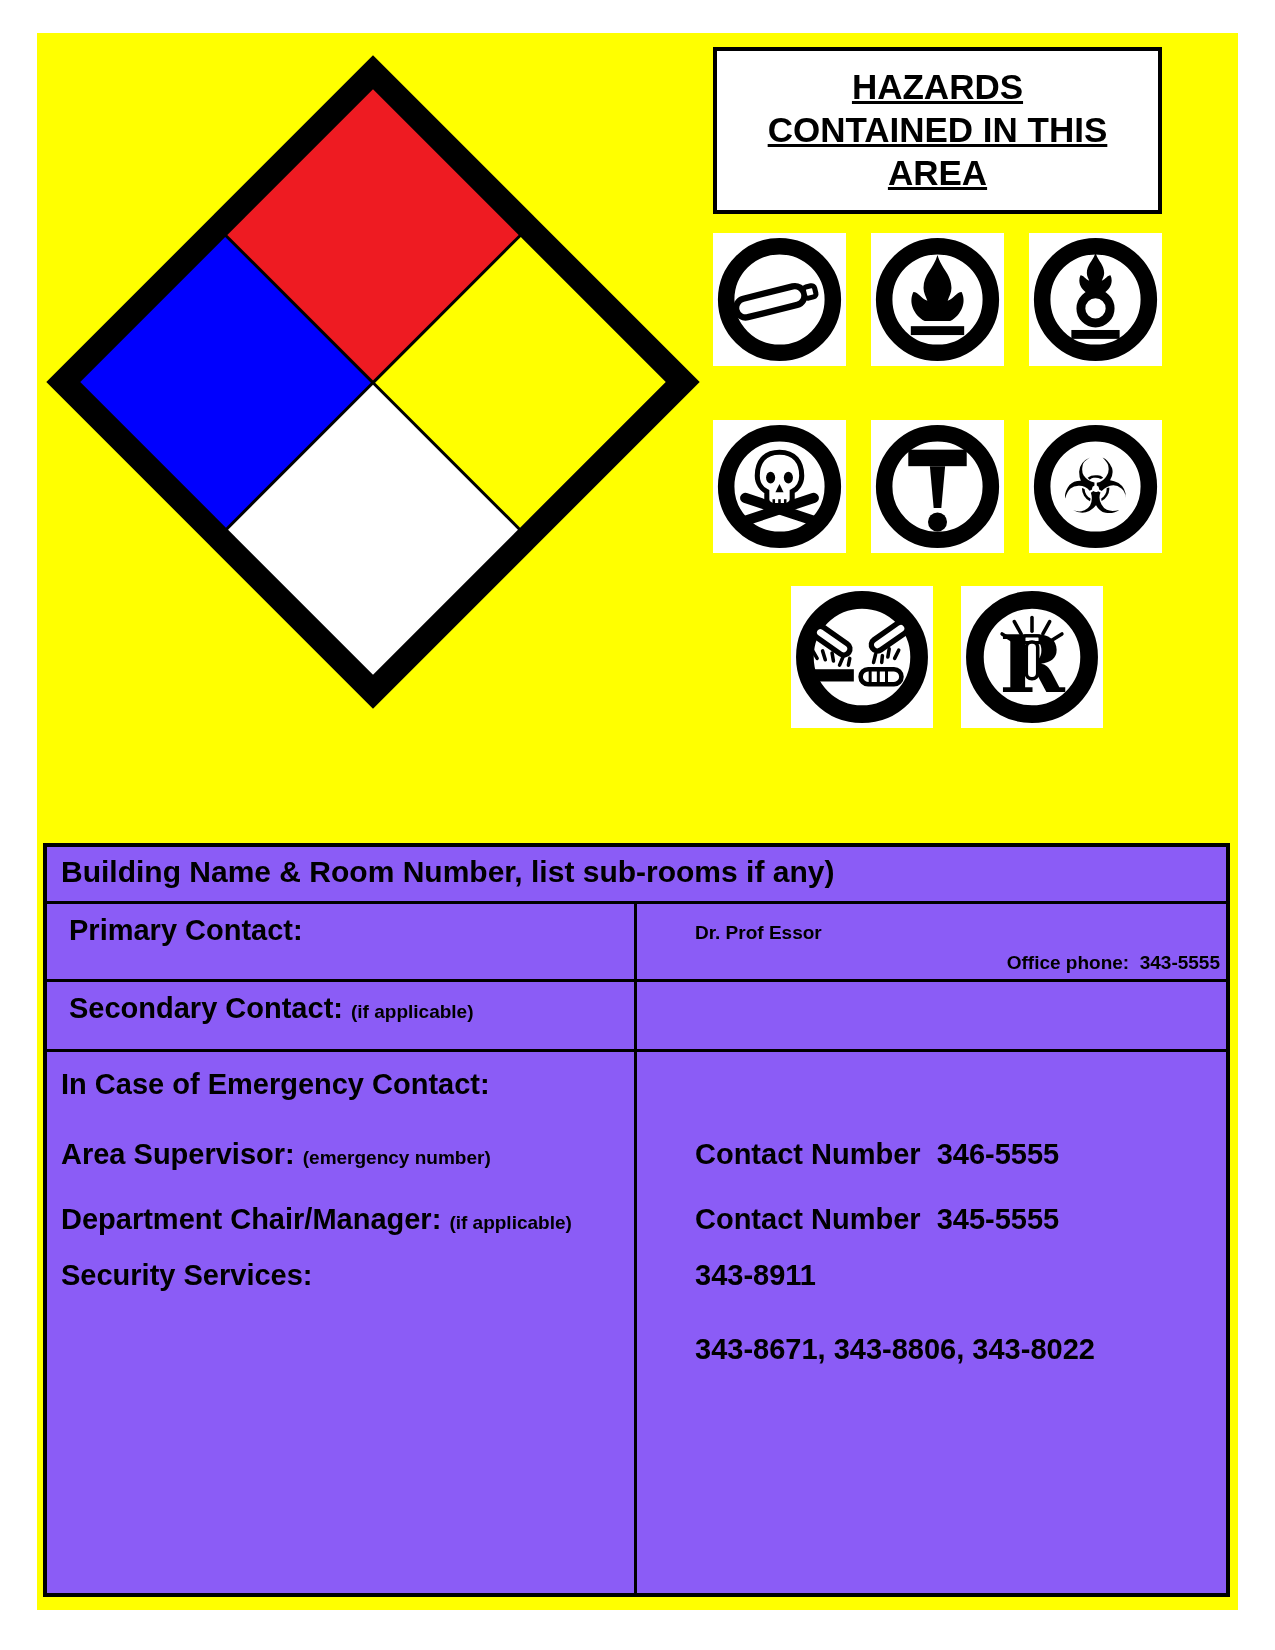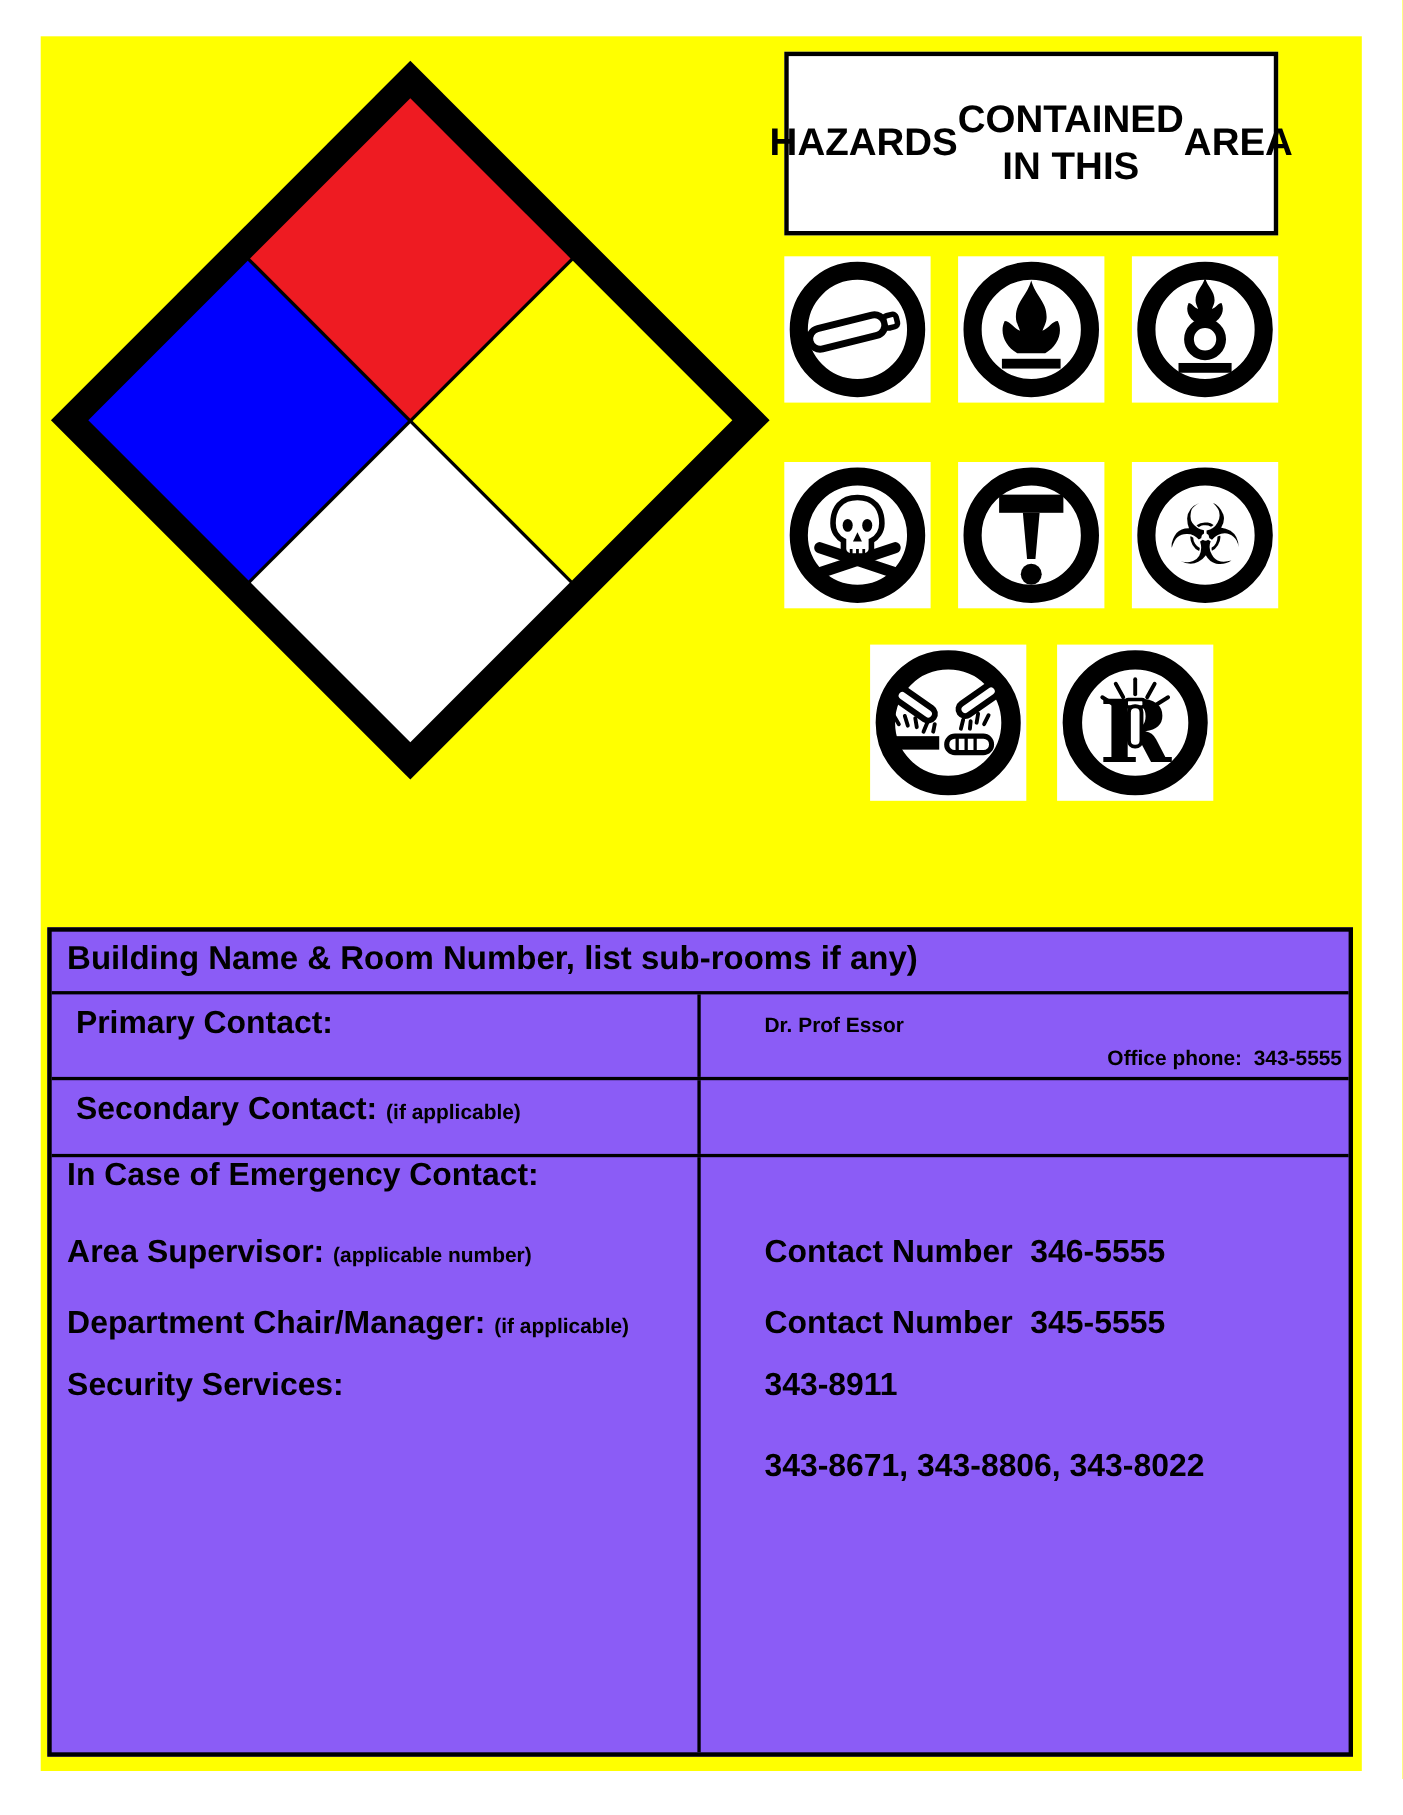--- a/index.html
+++ b/index.html
@@ -14,22 +14,22 @@
   .d-outer{position:absolute;left:50%;top:50%;width:462px;height:462px;background:#000;
            transform:translate(-50%,-50%) rotate(45deg);}
   .d-grid{position:absolute;left:50%;top:50%;width:414px;height:414px;background:#000;
           transform:translate(-50%,-50%) rotate(45deg);
           display:grid;grid-template-columns:1fr 1fr;grid-template-rows:1fr 1fr;gap:3px;}
   .q-red{background:#EE1B22;} .q-yellow{background:#FFFF00;}
   .q-blue{background:#0000FE;} .q-white{background:#FFFFFF;}
 
   
   .hazards-box{position:absolute;left:713px;top:47px;width:449px;height:167px;background:#fff;
-               border:4px solid #000;box-sizing:border-box;display:flex;flex-direction:row;
-               align-items:center;justify-content:center;}
+               border:4px solid #000;box-sizing:border-box;display:flex;flex-direction:column;
+               align-items:center;justify-content:center;text-decoration:underline;}
   .hazards-box div{font-size:35px;font-weight:bold;color:#000;line-height:1.22;text-align:center;}
 
   
   .tile{position:absolute;width:133px;height:133px;background:#fff;display:flex;
         align-items:center;justify-content:center;}
   .tile.big{width:142px;height:142px;}
   .tile svg{display:block;}
 
   
   .info-table{position:absolute;left:43px;top:843px;width:1187px;height:754px;
@@ -45,21 +45,21 @@
   .row-secondary{height:70px;}
   .row-dept{height:108px;}
   .row-emergency{flex:1;}
   .lbl{font-size:29px;line-height:1.15;}
   .note{font-size:19px;}
   .small-val{font-size:19px;line-height:30px;padding-top:14px;}
   .small-val .v2{display:block;text-align:right;}
   .small-val.spread{padding-top:30px;}
   .small-val.spread .v2{margin-top:13px;}
   .big-val{font-size:29px;}
-  .em-grid{display:grid;grid-template-rows:70px 65px 56px 74px 1fr;padding-top:0;height:100%;
+  .em-grid{display:grid;grid-template-rows:70px 65px 56px 74px 1fr;padding-top:16px;height:100%;
            box-sizing:border-box;}
   .prewrap{white-space:pre-wrap;}
 </style>
 </head>
 <body>
 
 <div class="sheet"></div>
 
 <div class="diamond">
   <div class="d-outer"></div>
@@ -204,21 +204,21 @@
     <div class="rcell"></div>
   </div>
 
 
   <div class="trow row-emergency">
     <div class="lcell" style="padding:0 8px 0 14px;">
       <div class="em-grid">
         <div class="lbl">In Case of Emergency Contact:</div>
         <div class="lbl">
           <span>Area Supervisor:</span>
-          <span class="note">(applicable number)</span>
+          <span class="note">(emergency number)</span>
         </div>
         <div class="lbl">
           <span>Department Chair/Manager:</span>
           <span class="note">(if applicable)</span>
         </div>
         <div class="lbl">Security Services:</div>
       </div>
     </div>
     <div class="rcell" style="padding:0 6px 0 58px;">
       <div class="em-grid">

